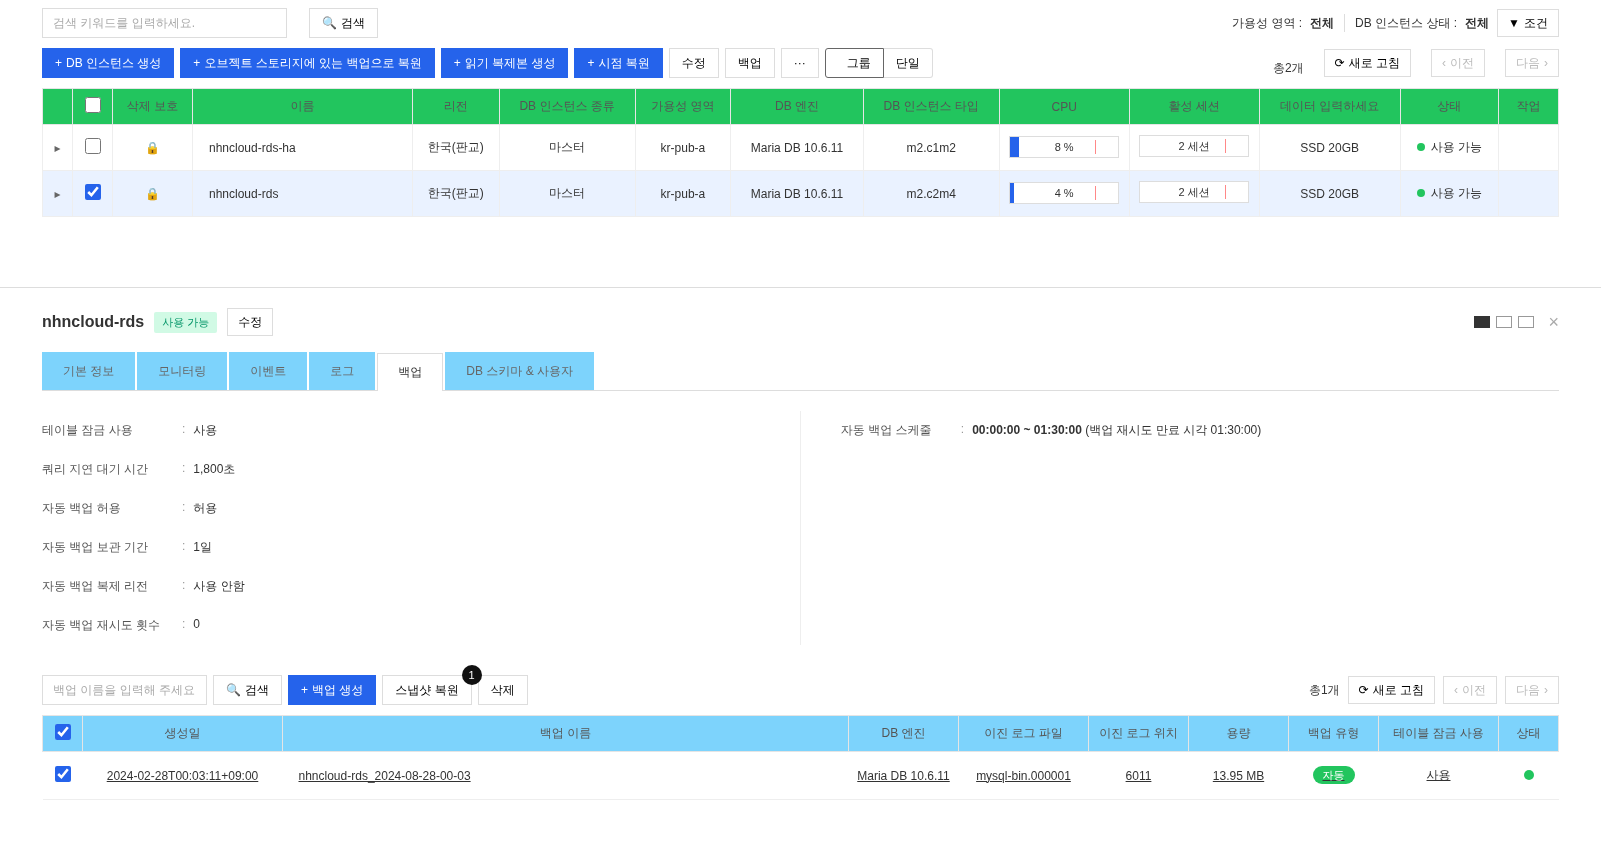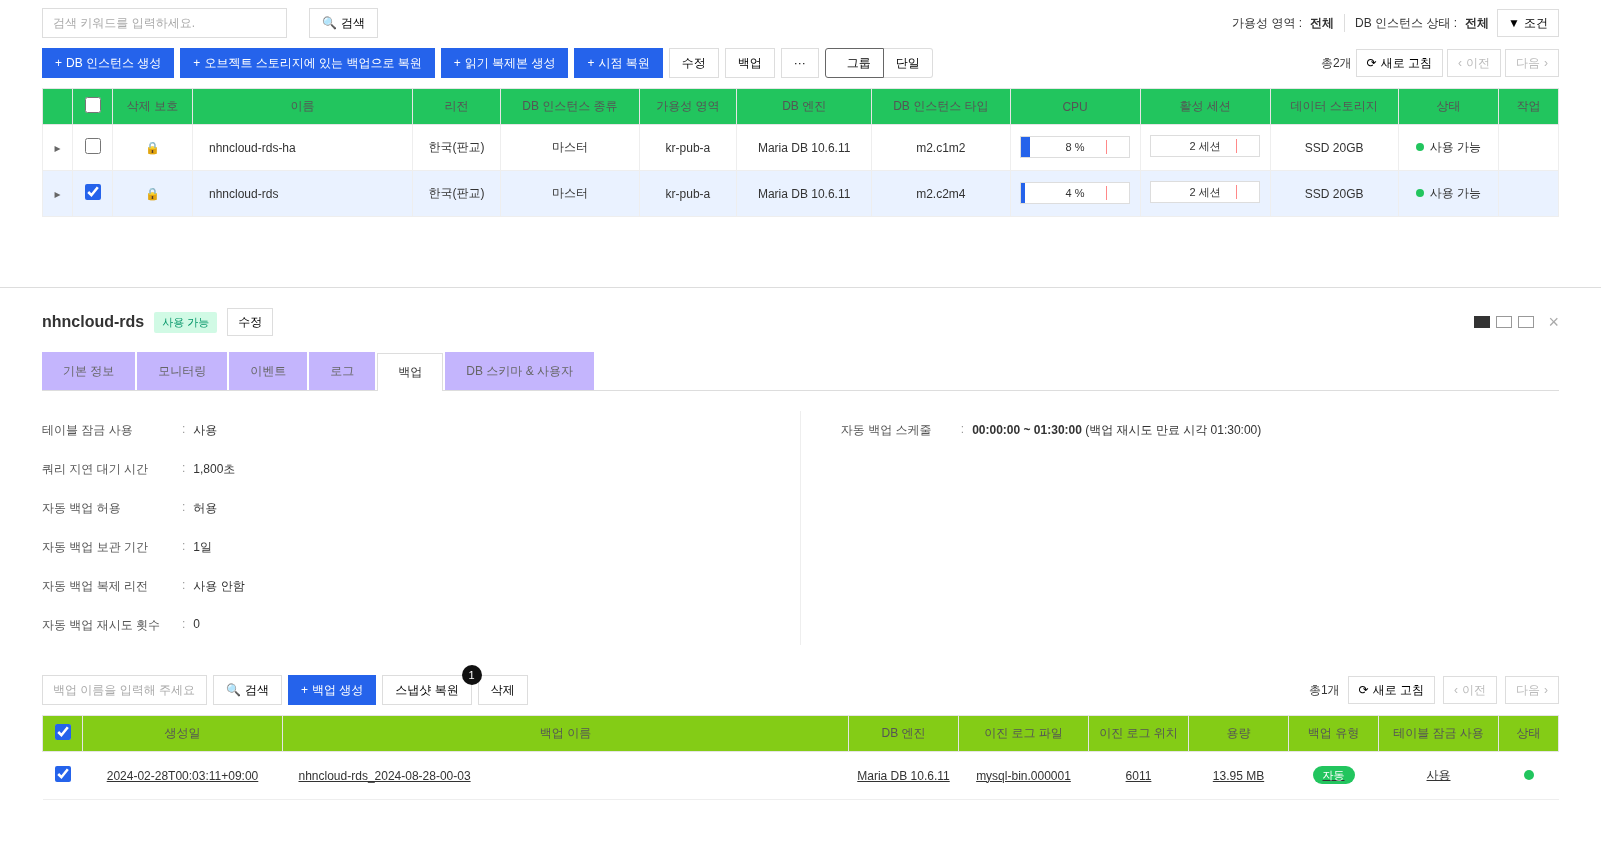--- a/index.html
+++ b/index.html
@@ -11,21 +11,21 @@
     .search-input { width: 245px; height: 30px; padding: 0 10px; border: 1px solid #ddd; font-size: 12px; }
     .search-input::placeholder { color: #aaa; }
     .btn { height: 30px; padding: 0 12px; border: 1px solid #ddd; background: #fff; cursor: pointer; font-size: 12px; display: inline-flex; align-items: center; gap: 4px; }
     .btn-primary { background: #2563eb; color: #fff; border-color: #2563eb; }
     .btn-small { height: 28px; padding: 0 10px; }
     .filter-meta { display: flex; align-items: center; gap: 8px; font-size: 12px; }
     .filter-meta b { font-weight: 600; }
     
     .action-row { display: flex; justify-content: space-between; align-items: center; margin-bottom: 10px; }
     .action-left { display: flex; gap: 6px; align-items: center; }
-    .action-right { display: flex; gap: 4px; align-items: center; font-size: 12px; }
+    .action-right { display: flex; gap: 20px; align-items: flex-end; font-size: 12px; }
     .divider-v { width: 1px; height: 18px; background: #ddd; margin: 0 2px; }
     .toggle-group { display: flex; }
     .toggle-group .btn { border-radius: 0; }
     .toggle-group .btn:first-child { border-radius: 3px 0 0 3px; }
     .toggle-group .btn:last-child { border-radius: 0 3px 3px 0; border-left: 0; font-family: Liberation Mono, monospace; }
     .toggle-group .btn.active { border-color: #666; padding-left: 21px; }
     .btn:disabled, .btn.disabled { color: #bbb; cursor: default; }
     
     table { width: 100%; border-collapse: collapse; }
     .instance-table th { background: #22c55e; border: 1px solid #e5e5e5; padding: 8px 6px; font-size: 12px; font-weight: 500; color: #555; text-align: center; }
@@ -47,38 +47,38 @@
     .detail-header { display: flex; justify-content: space-between; align-items: center; margin-bottom: 16px; }
     .detail-title { display: flex; align-items: center; gap: 10px; }
     .detail-title h2 { font-size: 16px; font-weight: 600; }
     .badge-available { background: #d1fae5; color: #059669; padding: 3px 8px; font-size: 11px; border-radius: 2px; }
     .panel-controls { display: flex; gap: 6px; align-items: center; }
     .panel-icon { width: 16px; height: 12px; border: 1px solid #999; cursor: pointer; }
     .panel-icon.active { background: #333; border-color: #333; }
     .close-x { color: #aaa; font-size: 18px; cursor: pointer; margin-left: 8px; }
     
     .tabs { display: flex; border-bottom: 1px solid #ddd; margin-bottom: 20px; }
-    .tab { padding: 10px 20px; cursor: pointer; font-size: 12px; color: #666; border: 1px solid transparent; border-bottom: none; background: #c4b5fd; margin-right: 2px; }
+    .tab { padding: 10px 20px; cursor: pointer; font-size: 12px; color: #666; border: 1px solid transparent; border-bottom: none; background: #7dd3fc; margin-right: 2px; }
     .tab.active { background: #fff; border-color: #ddd; color: #333; position: relative; top: 1px; }
     
     .info-grid { display: flex; gap: 60px; }
     .info-left { flex: 0 0 46%; }
     .info-right { flex: 1; padding-left: 40px; border-left: 1px solid #eee; }
     .info-row { display: flex; padding: 11px 0; font-size: 12px; }
     .info-label { flex: 0 0 140px; color: #555; }
     .info-sep { margin-right: 8px; color: #999; }
     .info-value { color: #333; }
     
     .backup-toolbar { display: flex; justify-content: space-between; align-items: center; margin-top: 30px; margin-bottom: 10px; }
     .backup-left { display: flex; gap: 6px; align-items: center; position: relative; }
     .backup-right { display: flex; gap: 8px; align-items: center; font-size: 12px; }
     .badge-circle { position: absolute; top: -10px; right: -10px; width: 20px; height: 20px; border-radius: 50%; background: #111; color: #fff; font-size: 11px; display: flex; align-items: center; justify-content: center; }
     .snapshot-wrap { position: relative; }
     
-    .backup-table th { background: #84cc16; border: 1px solid #e5e5e5; padding: 8px 6px; font-size: 12px; font-weight: 500; color: #555; text-align: center; }
+    .backup-table th { background: #7dd3fc; border: 1px solid #e5e5e5; padding: 8px 6px; font-size: 12px; font-weight: 500; color: #555; text-align: center; }
     .backup-table td { border-bottom: 1px solid #eee; padding: 14px 6px; font-size: 12px; text-align: center; text-decoration: underline; }
     .badge-auto { background: #22c55e; color: #fff; padding: 3px 10px; border-radius: 10px; font-size: 11px; }
     .status-circle { display: inline-block; width: 10px; height: 10px; border-radius: 50%; background: #22c55e; }
   </style>
 </head>
 <body>
 
 <div class="top-section">
   <div class="search-row">
     <div class="search-left">
@@ -151,21 +151,21 @@
         <th style="width:40px"><input type="checkbox" class="checkbox" style=""></th>
         <th style="width:80px">삭제 보호</th>
         <th style="width:220px">이름</th>
         <th>리전</th>
         <th>DB 인스턴스 종류</th>
         <th>가용성 영역</th>
         <th>DB 엔진</th>
         <th>DB 인스턴스 타입</th>
         <th style="width:130px">CPU</th>
         <th style="width:130px">활성 세션</th>
-        <th>데이터 스토리지</th>
+        <th>데이터 입력하세요</th>
         <th>상태</th>
         <th style="width:60px">작업</th>
       </tr>
     </thead>
     <tbody id="instance-rows">
         <tr>
     <td><span class="expand">▸</span></td>
     <td><input type="checkbox" class="checkbox" style=""></td>
     <td><span class="lock-icon">🔒</span></td>
     <td style="text-align:left;padding-left:16px">nhncloud-rds-ha</td>

